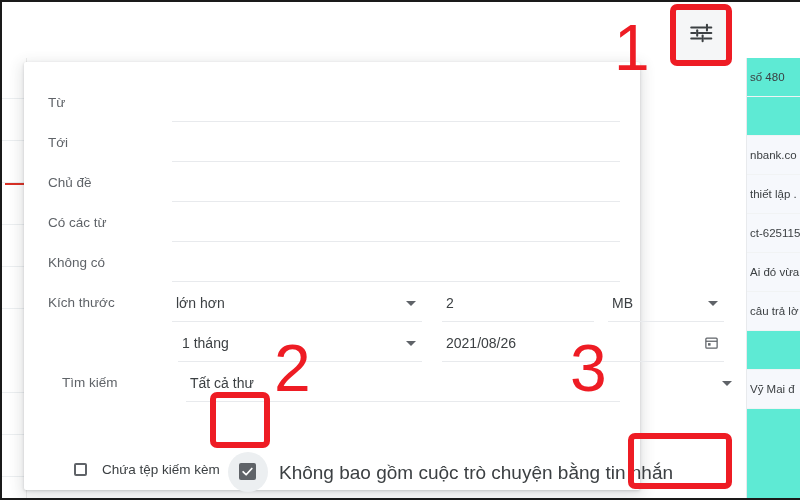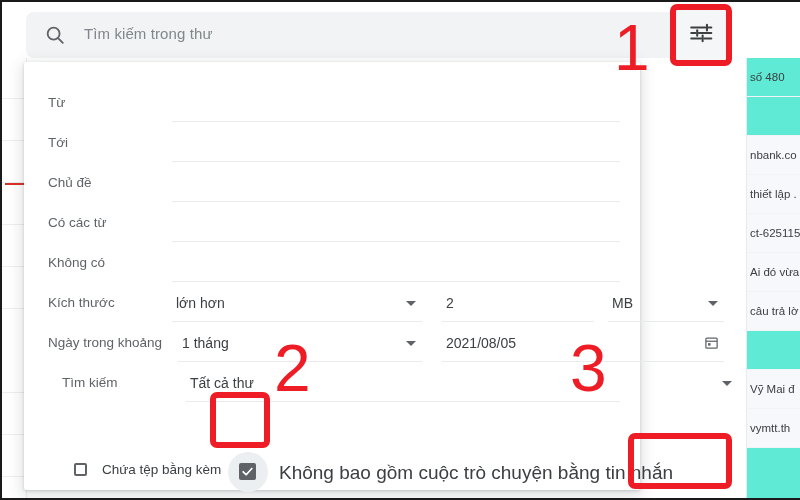--- a/index.html
+++ b/index.html
@@ -293,35 +293,23 @@
         </div>
       <div class="bg-mailrow shaded" style="top:234px;">
           <span>câu trả lờ</span>
         </div>
       <div class="bg-mailrow" style="top:273px;">
           <span></span>
         </div>
       <div class="bg-mailrow shaded" style="top:312px;">
           <span>Vỹ Mai đ</span>
         </div>
-      <div class="bg-mailrow shaded" style="top:351px;">
-          <span>vymtt.th</span>
-        </div>
     </div>
   </div>
 
-  <div class="searchbar">
-    <span class="search-icon">
-      <svg width="22" height="22" viewBox="0 0 24 24" fill="none" stroke="currentColor" stroke-width="2" stroke-linecap="round">
-        <circle cx="10.5" cy="10.5" r="6.5"></circle>
-        <line x1="15.4" y1="15.4" x2="20.5" y2="20.5"></line>
-      </svg>
-    </span>
-    <span class="search-placeholder">Tìm kiếm trong thư</span>
-  </div>
 
   <div class="filter-toggle">
     <span>
       <svg width="26" height="26" viewBox="0 0 24 24" fill="none" stroke="currentColor" stroke-width="1.9" stroke-linecap="round">
         <line x1="3" y1="7" x2="16" y2="7"></line>
         <line x1="19" y1="7" x2="21.5" y2="7"></line>
         <line x1="3" y1="12" x2="7" y2="12"></line>
         <line x1="10" y1="12" x2="21.5" y2="12"></line>
         <line x1="3" y1="17" x2="12" y2="17"></line>
         <line x1="15" y1="17" x2="21.5" y2="17"></line>
@@ -372,46 +360,45 @@
 
       <span class="funderline" style="left:418px; width:152px;"></span>
       <span class="fvalue" style="left:422px;">2</span>
 
       <span class="funderline" style="left:584px; width:116px;"></span>
       <span class="fvalue" style="left:588px;">MB</span>
       <span class="caret" style="left:684px;"></span>
     </div>
 
     <div class="frow" style="top:262px;">
-      <span class="flabel">Ngày trong khoảng</span>
       <span class="funderline" style="left:154px; width:244px;"></span>
       <span class="fvalue" style="left:158px;">1 tháng</span>
       <span class="caret" style="left:382px;"></span>
 
       <span class="funderline" style="left:418px; width:282px;"></span>
-      <span class="fvalue" style="left:422px;">2021/08/05</span>
+      <span class="fvalue" style="left:422px;">2021/08/26</span>
       <span class="cal-icon" style="left:680px;">
         <svg width="15" height="15" viewBox="0 0 24 24" fill="none" stroke="currentColor" stroke-width="2">
           <rect x="3" y="5" width="18" height="16" rx="1.5"></rect>
           <line x1="3" y1="10" x2="21" y2="10"></line>
           <rect x="6.5" y="13" width="4" height="4" fill="currentColor" stroke="none"></rect>
         </svg>
       </span>
     </div>
 
     <div class="frow" style="top:302px;margin-left:14px;">
       <span class="flabel">Tìm kiếm</span>
       <span class="funderline" style="left:148px; right:20px;"></span>
       <span class="fvalue" style="left:152px;">Tất cả thư</span>
       <span class="caret" style="left:684px;"></span>
     </div>
 
     <div class="cbrow">
       <span class="cbox-empty"></span>
-      <span class="cb-label-1">Chứa tệp bằng kèm</span>
+      <span class="cb-label-1">Chứa tệp kiếm kèm</span>
 
       <span class="cb-ripple"></span>
       <span class="cbox-checked">
         <svg width="13" height="13" viewBox="0 0 24 24" fill="none" stroke="#ffffff" stroke-width="3.2" stroke-linecap="round" stroke-linejoin="round">
           <polyline points="4,12.5 9.5,18 20,6.5"></polyline>
         </svg>
       </span>
       <span class="cb-label-2">Không bao gồm cuộc trò chuyện bằng tin nhắn</span>
     </div>
 

